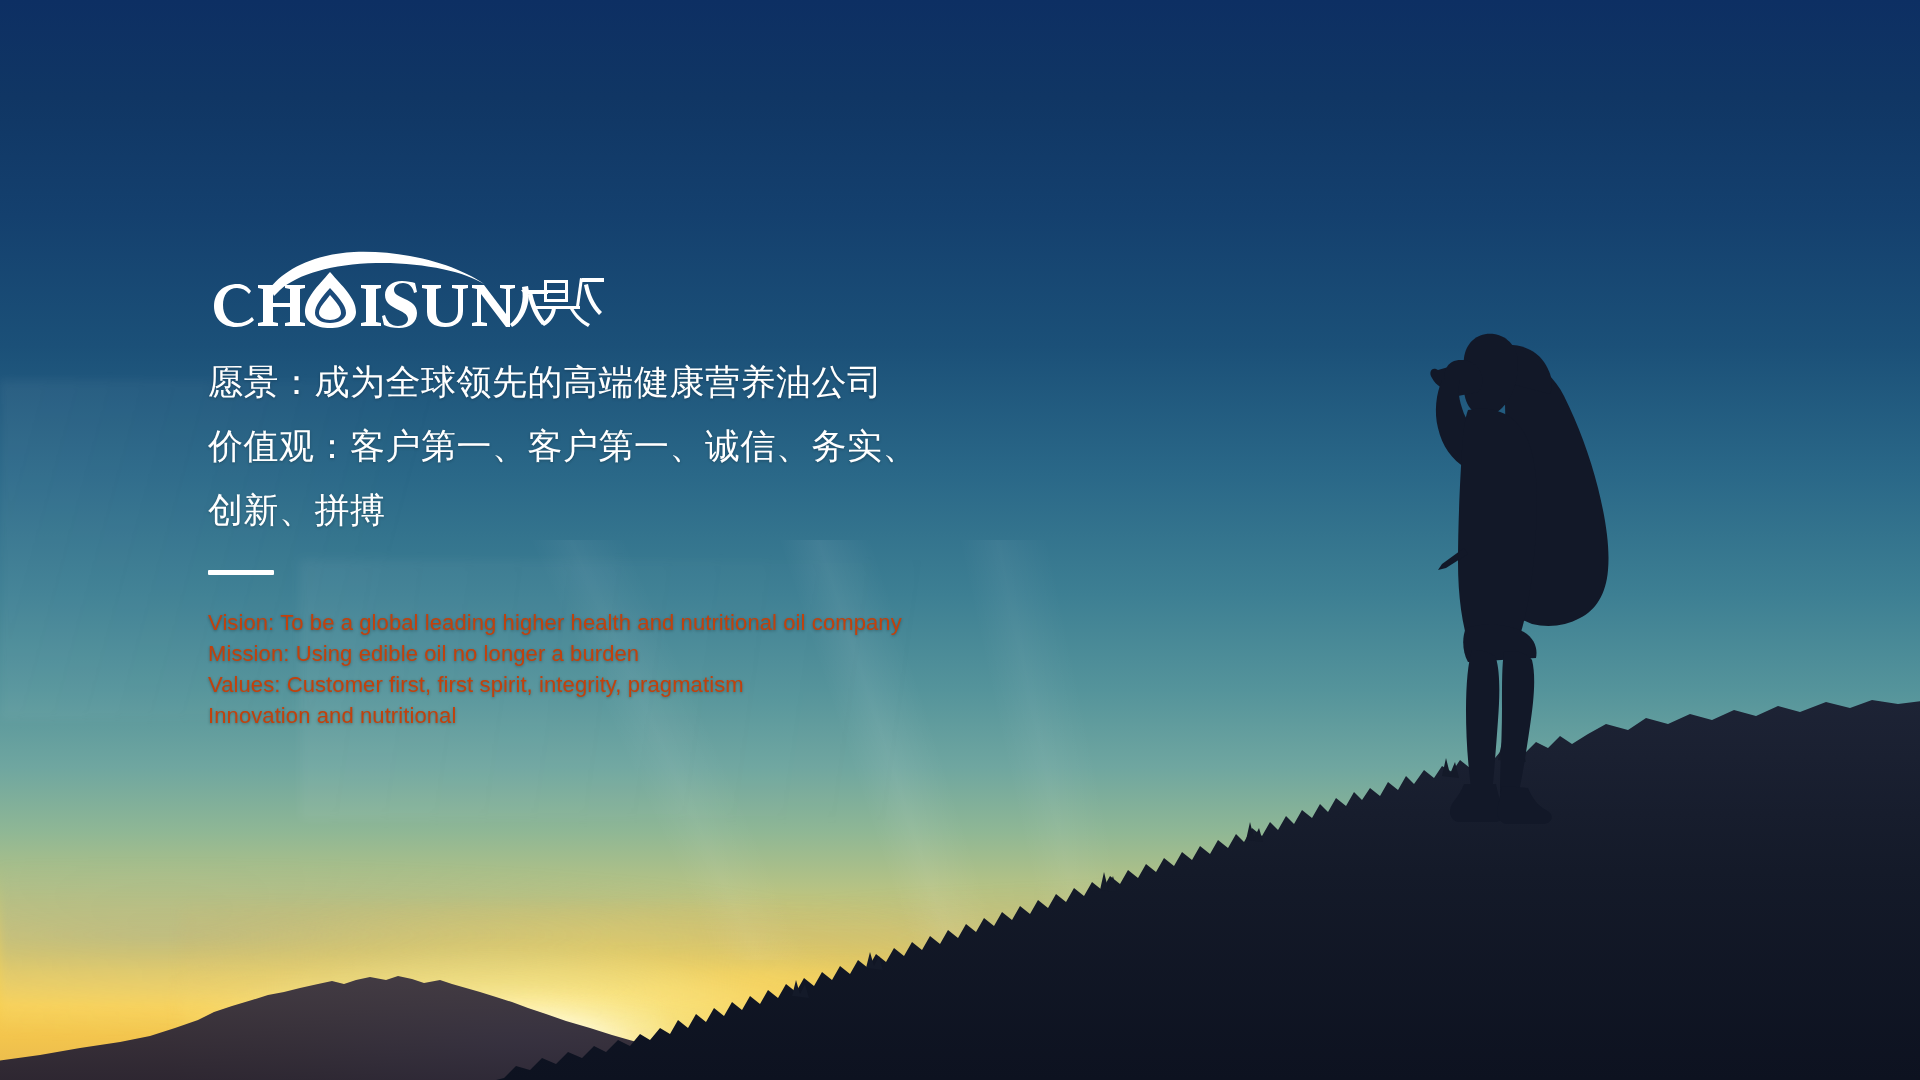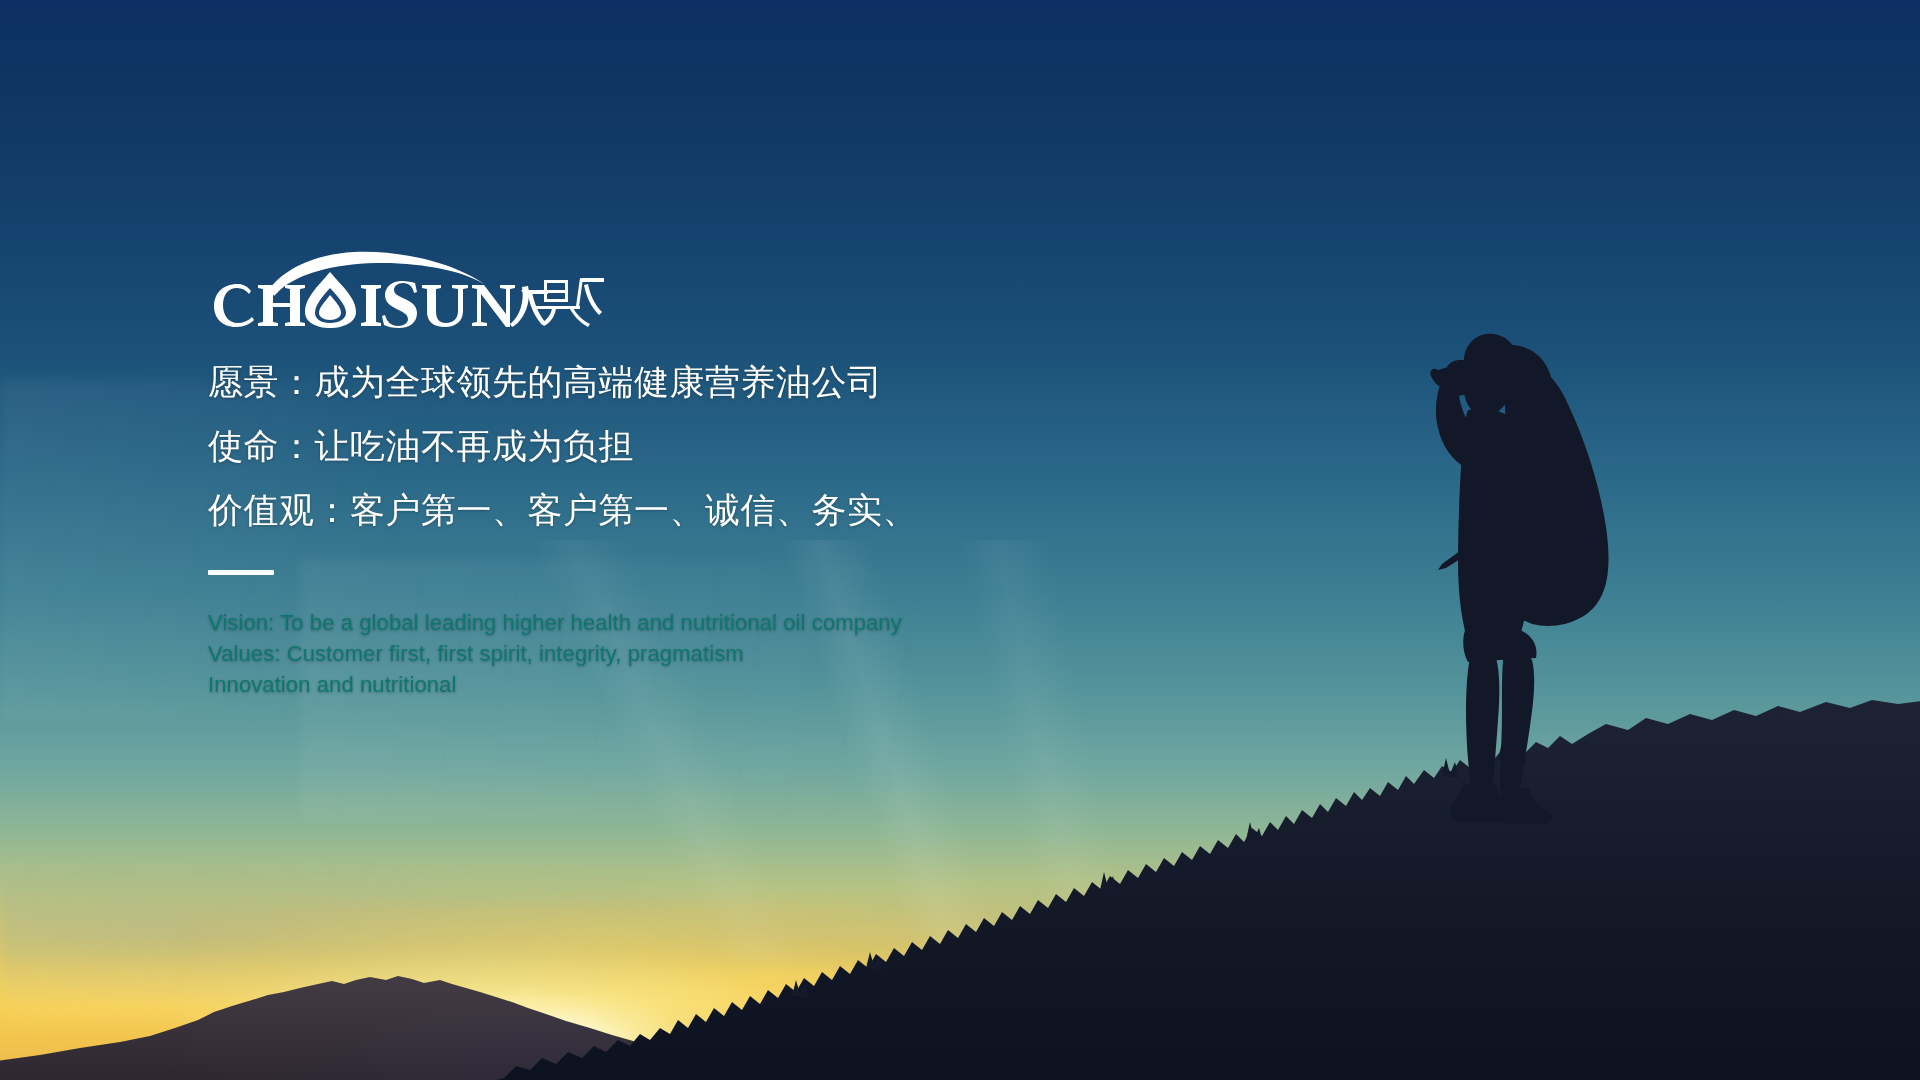--- a/index.html
+++ b/index.html
@@ -130,21 +130,21 @@
   .divider {
     width: 66px;
     height: 5px;
     background: #ffffff;
     margin: 28px 0 32px 0;
     border-radius: 1px;
   }
 
   
   .en-block {
-    color: #0f766e;
+    color: #c2410c;
     font-size: 22px;
     line-height: 31px;
     font-weight: 400;
     letter-spacing: 0.1px;
     text-shadow: 0 1px 3px rgba(0,0,0,0.3);
     white-space: nowrap;
   }
   .en-line { display: block; }
 </style>
 </head>
@@ -416,26 +416,27 @@
           <path d="M 30,58 C 29,66 25,72 18,76 L 15,73 C 21,70 25,65 26,58 Z"></path>
           <rect x="54" y="28" width="3" height="30" transform="rotate(8 54 28)"></rect>
           <path d="M 56,28 L 78,28 L 78,32 L 56,32 Z"></path>
           <path d="M 62,34 C 64,44 68,54 76,62 L 73,65 C 65,57 60,46 58,35 Z"></path>
         </g>
       </svg>
     </div>
 
     <div class="cn-block">
       <span class="cn-line">愿景：成为全球领先的高端健康营养油公司</span>
-      <span class="cn-line">使命：让吃油不再成为负担</span>
       <span class="cn-line">价值观：客户第一、客户第一、诚信、务实、</span>
+      <span class="cn-line">创新、拼搏</span>
     </div>
 
     <div class="divider"></div>
 
     <div class="en-block">
       <span class="en-line">Vision: To be a global leading higher health and nutritional oil company</span>
+      <span class="en-line">Mission: Using edible oil no longer a burden</span>
       <span class="en-line">Values: Customer first, first spirit, integrity, pragmatism</span>
       <span class="en-line">Innovation and nutritional</span>
     </div>
 
   </div>
 </div>
 
 </body></html>

